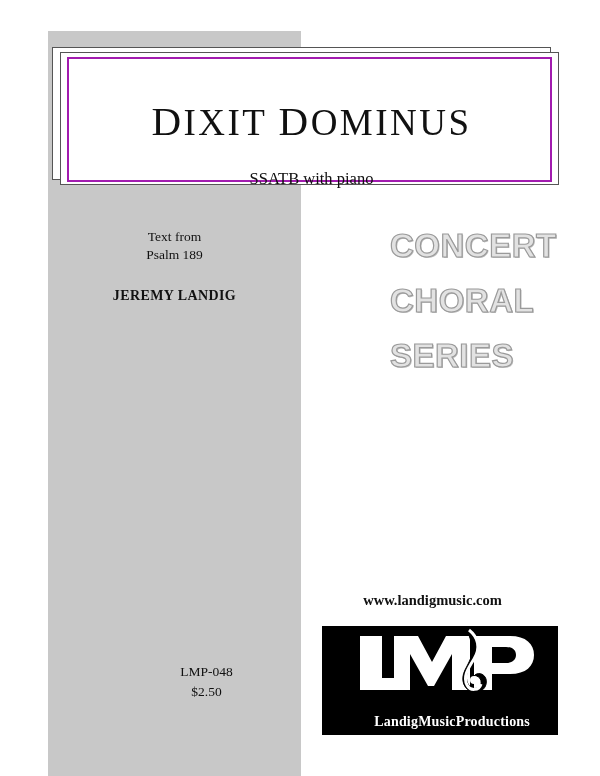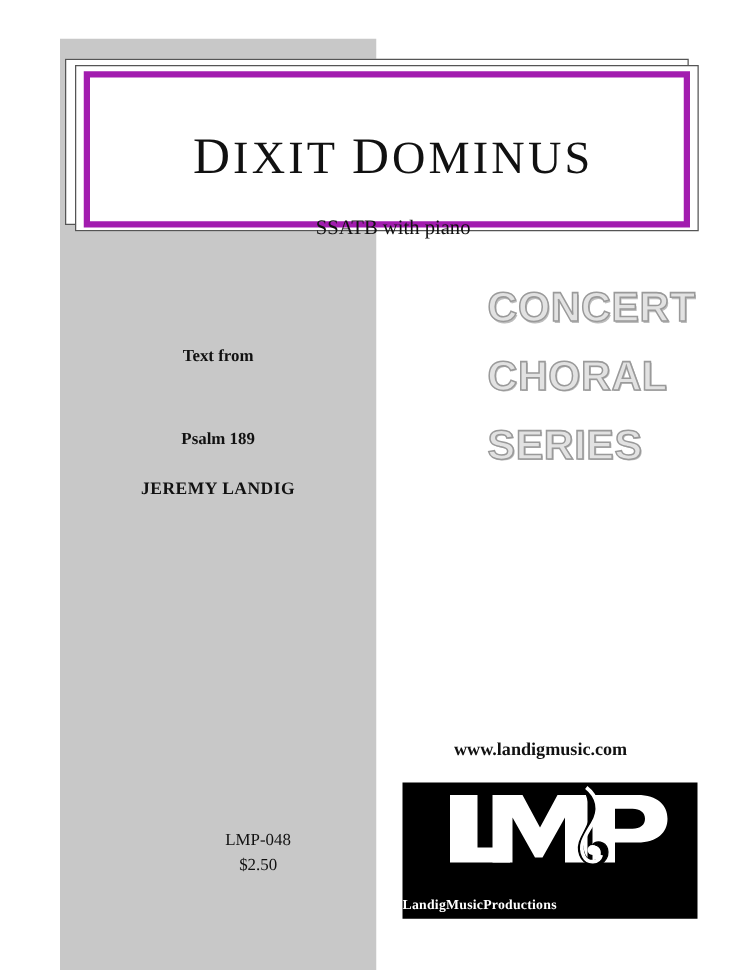--- a/index.html
+++ b/index.html
@@ -47,21 +47,21 @@
     background: #ffffff;
     border: 1px solid #555555;
   }
   .title-box-front {
     position: absolute;
     left: 67px;
     top: 57px;
     width: 485px;
     height: 125px;
     background: #ffffff;
-    border: 5px solid #a21caf;
+    border: 2px solid #a21caf;
     box-sizing: border-box;
   }
   .main-title {
     position: absolute;
     left: 0;
     top: 38px;
     width: 485px;
     text-align: center;
     font-family: "Liberation Serif", serif;
     font-size: 37px;
@@ -90,22 +90,21 @@
     left: 48px;
     top: 228px;
     width: 253px;
     text-align: center;
     font-family: "Liberation Serif", serif;
     color: #111111;
   }
   .credits .line {
     font-size: 13.5px;
     line-height: 18px;
-    font-weight: bold;
-    margin-top: 48px;
+    font-weight: normal;
   }
   .credits .gap {
     height: 22px;
   }
   .credits .composer {
     font-size: 14px;
     line-height: 19px;
     font-weight: bold;
     letter-spacing: 0.4px;
   }
@@ -158,23 +157,23 @@
     left: 0;
     top: 2px;
     width: 236px;
     height: 70px;
   }
   .logo-name {
     position: absolute;
     left: 0;
     bottom: 5px;
     width: 208px;
-    text-align: left;
-    font-family: "Liberation Serif", serif;
-    font-size: 11px;
+    text-align: right;
+    font-family: "Liberation Serif", serif;
+    font-size: 14px;
     font-weight: bold;
     color: #ffffff;
     letter-spacing: 0.2px;
     white-space: nowrap;
   }
 
   
   .catalog {
     position: absolute;
     left: 48px;

